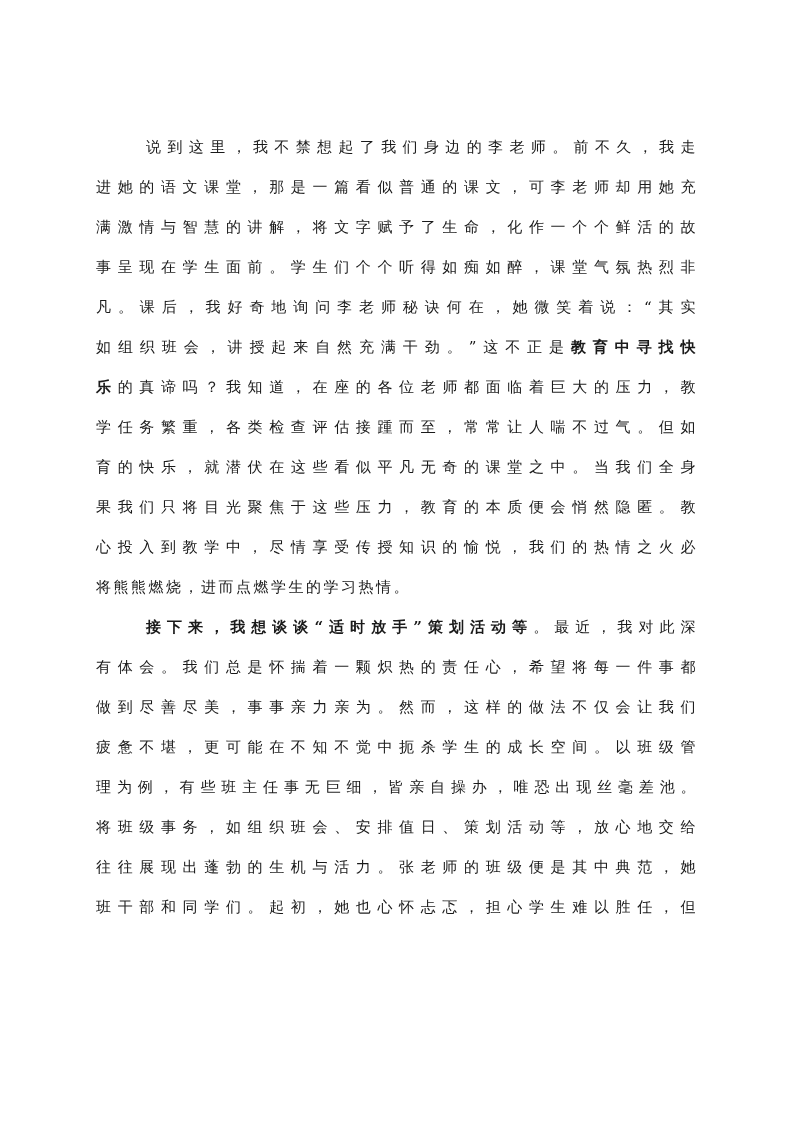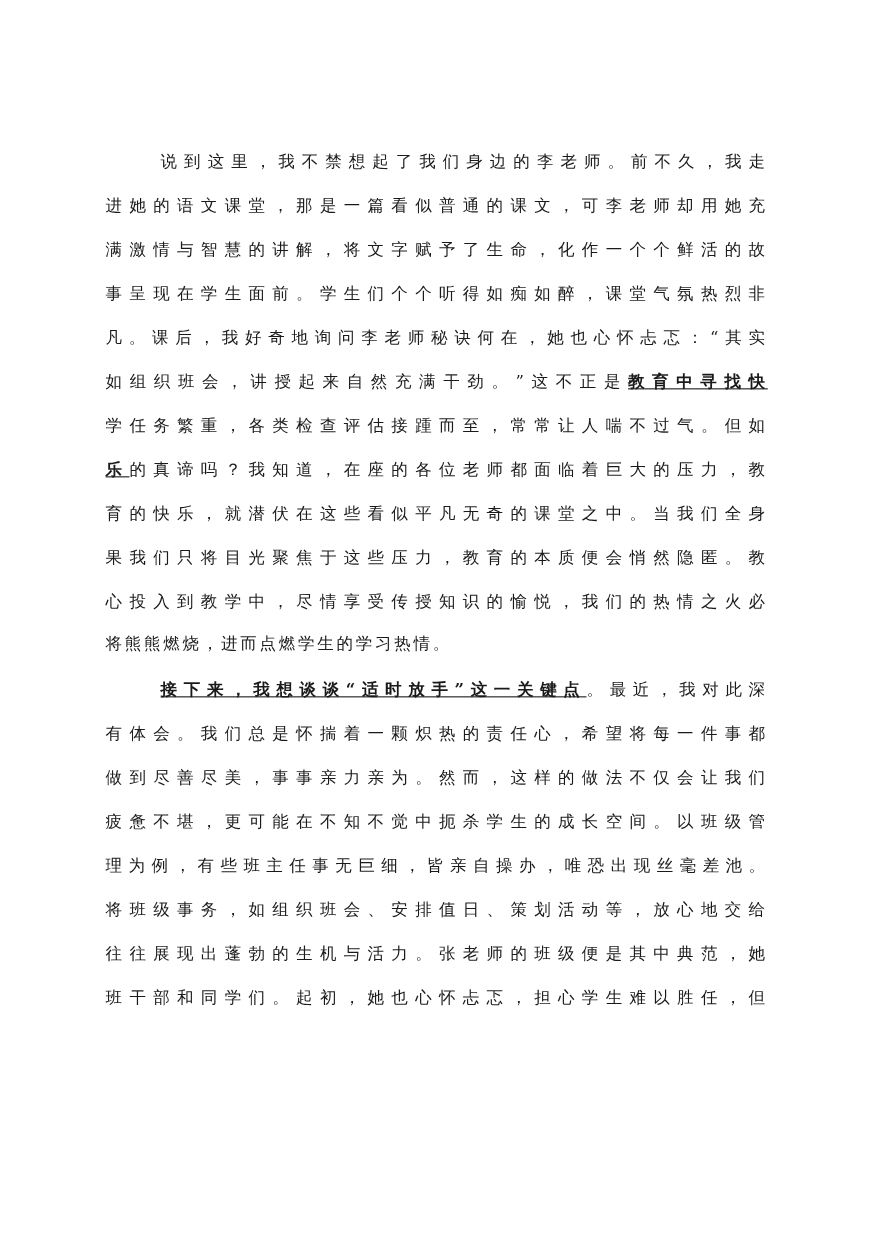--- a/index.html
+++ b/index.html
@@ -26,52 +26,50 @@
     line-height: 40px;
     font-size: 15px;
     white-space: nowrap;
     letter-spacing: 2.5px;
     text-align: justify;
     text-align-last: justify;
     width: 602px;
   }
   .line.last {
     text-align-last: left;
-    font-family: Liberation Mono, monospace;
   }
   .line.indent {
     padding-left: 50px;
     width: 552px;
   }
   .bold {
     font-weight: bold;
-    text-decoration: underline;
   }
 </style>
 </head>
 <body>
 
 <div class="page">
   <div class="paragraph">
     <div class="line indent"><span>说到这里，我不禁想起了我们身边的李老师。前不久，我走</span></div>
     <div class="line"><span>进她的语文课堂，那是一篇看似普通的课文，可李老师却用她充</span></div>
     <div class="line"><span>满激情与智慧的讲解，将文字赋予了生命，化作一个个鲜活的故</span></div>
     <div class="line"><span>事呈现在学生面前。学生们个个听得如痴如醉，课堂气氛热烈非</span></div>
-    <div class="line"><span>凡。课后，我好奇地询问李老师秘诀何在，她也心怀忐忑：“其实</span></div>
+    <div class="line"><span>凡。课后，我好奇地询问李老师秘诀何在，她微笑着说：“其实</span></div>
     <div class="line"><span>如组织班会，讲授起来自然充满干劲。”这不正是</span><span class="bold">教育中寻找快</span></div>
+    <div class="line"><span class="bold">乐</span><span>的真谛吗？我知道，在座的各位老师都面临着巨大的压力，教</span></div>
     <div class="line"><span>学任务繁重，各类检查评估接踵而至，常常让人喘不过气。但如</span></div>
-    <div class="line"><span class="bold">乐</span><span>的真谛吗？我知道，在座的各位老师都面临着巨大的压力，教</span></div>
     <div class="line"><span>育的快乐，就潜伏在这些看似平凡无奇的课堂之中。当我们全身</span></div>
     <div class="line"><span>果我们只将目光聚焦于这些压力，教育的本质便会悄然隐匿。教</span></div>
     <div class="line"><span>心投入到教学中，尽情享受传授知识的愉悦，我们的热情之火必</span></div>
     <div class="line last"><span>将熊熊燃烧，进而点燃学生的学习热情。</span></div>
   </div>
 
   <div class="paragraph">
-    <div class="line indent"><span class="bold">接下来，我想谈谈“适时放手”这一关键点</span><span>。最近，我对此深</span></div>
+    <div class="line indent"><span class="bold">接下来，我想谈谈“适时放手”策划活动等</span><span>。最近，我对此深</span></div>
     <div class="line"><span>有体会。我们总是怀揣着一颗炽热的责任心，希望将每一件事都</span></div>
     <div class="line"><span>做到尽善尽美，事事亲力亲为。然而，这样的做法不仅会让我们</span></div>
     <div class="line"><span>疲惫不堪，更可能在不知不觉中扼杀学生的成长空间。以班级管</span></div>
     <div class="line"><span>理为例，有些班主任事无巨细，皆亲自操办，唯恐出现丝毫差池。</span></div>
     <div class="line"><span>将班级事务，如组织班会、安排值日、策划活动等，放心地交给</span></div>
     <div class="line"><span>往往展现出蓬勃的生机与活力。张老师的班级便是其中典范，她</span></div>
     <div class="line"><span>班干部和同学们。起初，她也心怀忐忑，担心学生难以胜任，但</span></div>
   </div>
 </div>
 

